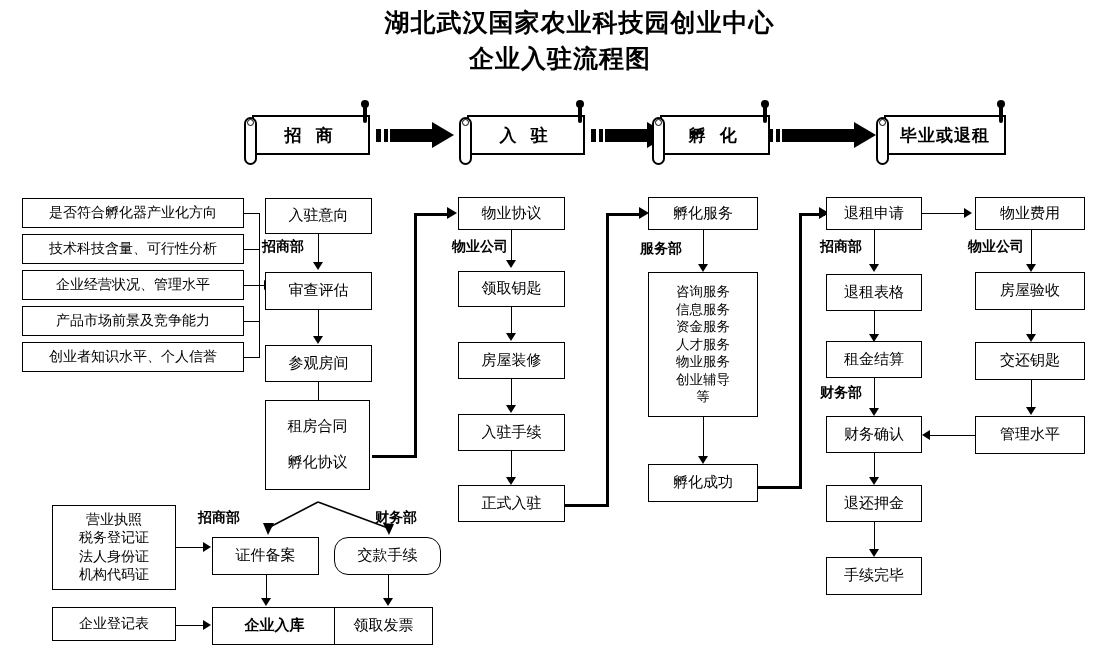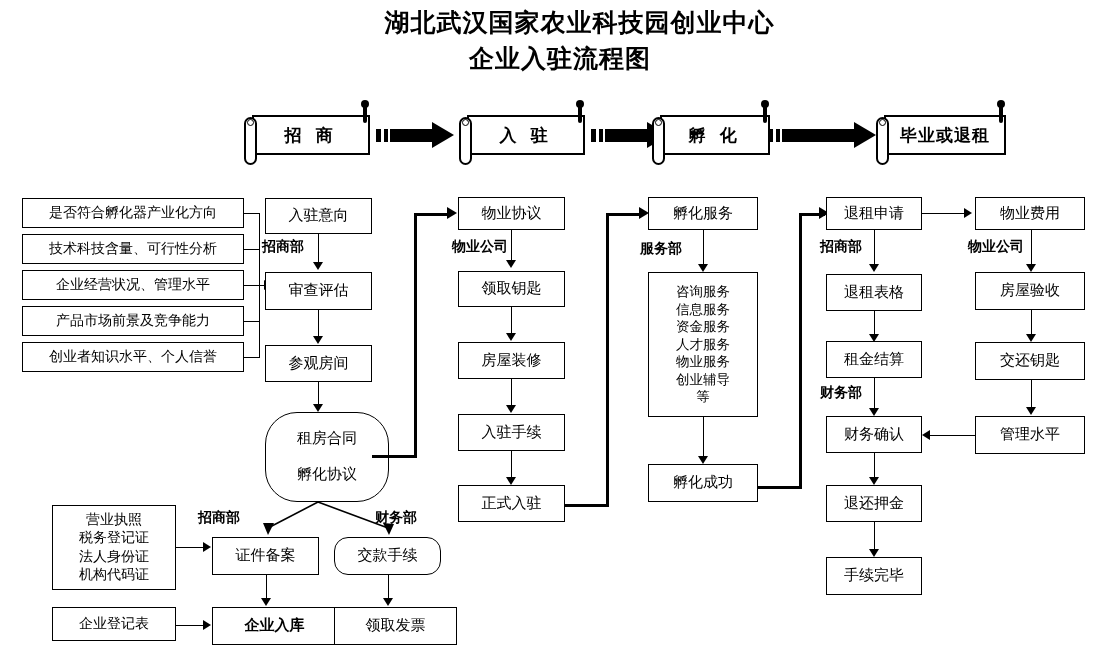--- a/index.html
+++ b/index.html
@@ -255,21 +255,21 @@
   <div class="arrowdown" style="left:313px; top:262px;"></div>
 
   <div class="node" style="left:265px; top:272px; width:107px; height:38px;">审查评估</div>
   <div class="vline" style="left:318px; top:310px; height:32px;"></div>
   <div class="arrowdown" style="left:313px; top:336px;"></div>
 
   <div class="node" style="left:265px; top:345px; width:107px; height:37px;">参观房间</div>
   <div class="vline" style="left:318px; top:382px; height:28px;"></div>
   <div class="arrowdown" style="left:313px; top:404px;"></div>
 
-  <div class="node multi" style="left:265px; top:412px; width:124px; height:90px;border-radius:32px;">
+  <div class="node multi" style="left:265px; top:400px; width:105px; height:90px;">
     <span>租房合同</span>
     <span style="margin-top:16px;">孵化协议</span>
   </div>
 
   <div class="hline thick" style="left:372px; top:455px; width:45px;"></div>
   <div class="vline thick" style="left:414px; top:213px; height:244px;"></div>
   <div class="hline thick" style="left:414px; top:213px; width:38px;"></div>
   <div class="arrowright big" style="left:447px; top:207px;"></div>
 
   <div class="node" style="left:458px; top:197px; width:107px; height:33px;">物业协议</div>
@@ -375,21 +375,21 @@
     <span>机构代码证</span>
   </div>
 
   <div class="dept" style="left:198px; top:509px;">招商部</div>
   <div class="dept" style="left:375px; top:509px;">财务部</div>
 
   <div class="node" style="left:212px; top:537px; width:107px; height:38px;">证件备案</div>
   <div class="node" style="left:212px; top:607px; width:125px; height:38px;font-weight:bold;">企业入库</div>
 
   <div class="node" style="left:334px; top:537px; width:107px; height:38px;border-radius:14px;">交款手续</div>
-  <div class="node" style="left:334px; top:607px; width:123px; height:38px;">领取发票</div>
+  <div class="node" style="left:334px; top:607px; width:99px; height:38px;">领取发票</div>
 
   <div class="hline" style="left:176px; top:547px; width:30px;"></div>
   <div class="arrowright" style="left:203px; top:542px;"></div>
 
   <div class="hline" style="left:176px; top:625px; width:30px;"></div>
   <div class="arrowright" style="left:203px; top:620px;"></div>
 
   <div class="vline" style="left:266px; top:575px; height:26px;"></div>
   <div class="arrowdown" style="left:261px; top:598px;"></div>
 

